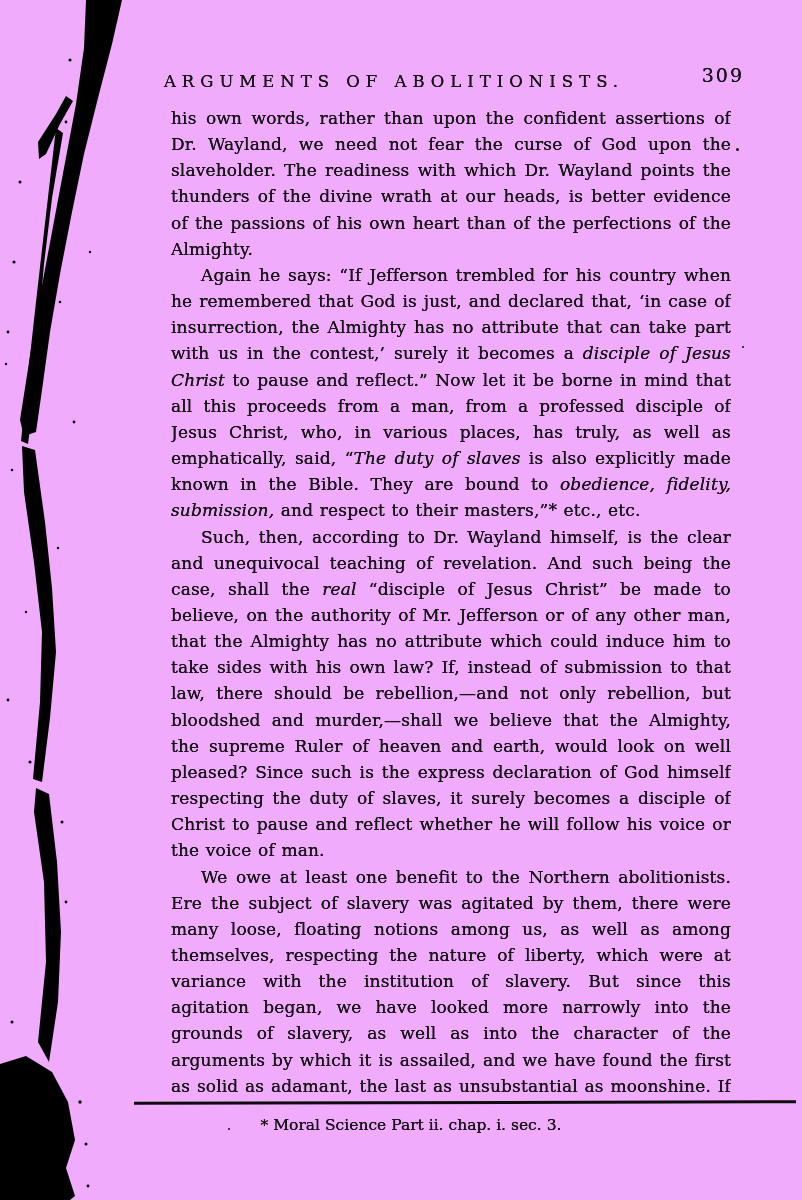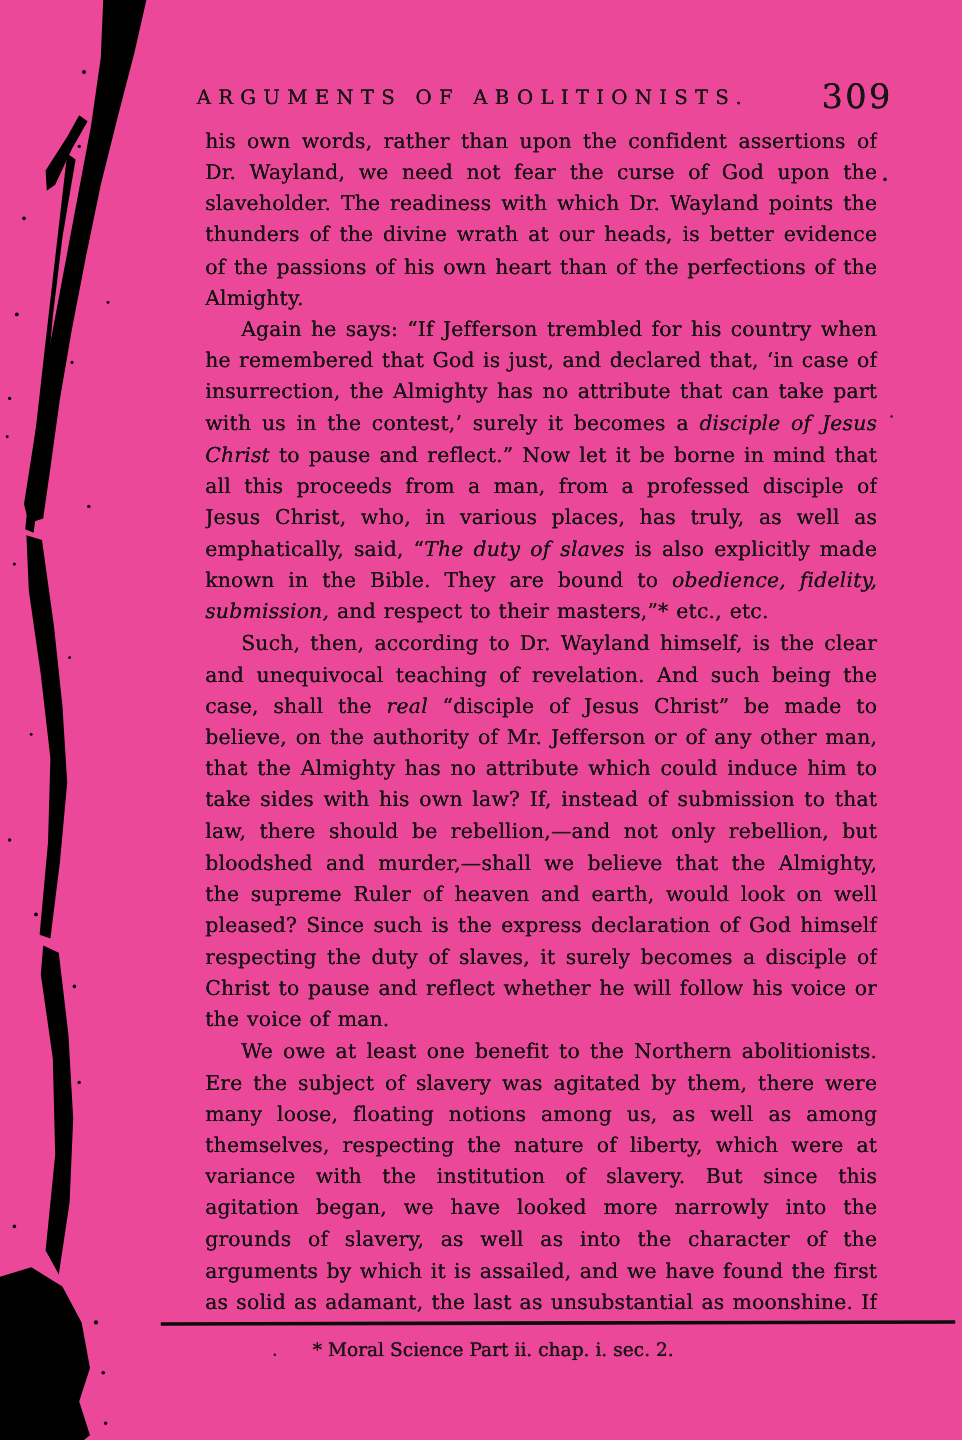--- a/index.html
+++ b/index.html
@@ -1,34 +1,34 @@
 <!DOCTYPE html>
 <html><head>
 <meta charset="utf-8">
 <style>
   html,body { margin:0; padding:0; background:#e8e8e8; }
   .page {
     position:relative;
     width:802px; height:1200px;
-    background:#ec4899;
+    background:#f0abfc;
     overflow:hidden;
     font-family:"DejaVu Serif", "Liberation Serif", serif;
     color:#161616;
   }
   
   .header { position:absolute; top:68px; left:130px; width:614px; height:34px; }
   .running-title {
     position:absolute; left:0; right:86px; top:4px;
     text-align:center; white-space:nowrap;
     font-size:16.5px; letter-spacing:6px;
     text-shadow:0 0 0.5px #000;
   }
   .page-number {
     position:absolute; right:0; top:-4px;
-    font-size:28px; letter-spacing:2px;
+    font-size:19px; letter-spacing:2px;
     text-shadow:0 0 0.5px #000;
   }
   
   .body-text {
     position:absolute; top:105px; left:131px;
     width:560px; height:992px; overflow:hidden;
     text-align:justify;
     font-size:17px; line-height:26.15px;
     letter-spacing:0.15px; word-spacing:1px;
     text-shadow:0 0 0.5px #000;
@@ -101,15 +101,15 @@
   </div>
 
   <div class="body-text" id="body-text">
       <p class=""><span>his own words, rather than upon the confident assertions of Dr. Wayland, we need not fear the curse of God upon the slaveholder. The readiness with which Dr. Wayland points the thunders of the divine wrath at our heads, is better evidence of the passions of his own heart than of the perfections of the Almighty.</span></p>
       <p class="indent"><span>Again he says: “If Jefferson trembled for his country when he remembered that God is just, and declared that, ‘in case of insurrection, the Almighty has no attribute that can take part with us in the contest,’ surely it becomes a </span><span class="it">disciple of Jesus Christ</span><span> to pause and reflect.” Now let it be borne in mind that all this proceeds from a man, from a professed disciple of Jesus Christ, who, in various places, has truly, as well as emphatically, said, “</span><span class="it">The duty of slaves</span><span> is also explicitly made known in the Bible. They are bound to </span><span class="it">obedience, fidelity, submission,</span><span> and respect to their masters,”* etc., etc.</span></p>
       <p class="indent"><span>Such, then, according to Dr. Wayland himself, is the clear and unequivocal teaching of revelation. And such being the case, shall the </span><span class="it">real</span><span> “disciple of Jesus Christ” be made to believe, on the authority of Mr. Jefferson or of any other man, that the Almighty has no attribute which could induce him to take sides with his own law? If, instead of submission to that law, there should be rebellion,—and not only rebellion, but bloodshed and murder,—shall we believe that the Almighty, the supreme Ruler of heaven and earth, would look on well pleased? Since such is the express declaration of God himself respecting the duty of slaves, it surely becomes a disciple of Christ to pause and reflect whether he will follow his voice or the voice of man.</span></p>
       <p class="indent"><span>We owe at least one benefit to the Northern abolitionists. Ere the subject of slavery was agitated by them, there were many loose, floating notions among us, as well as among themselves, respecting the nature of liberty, which were at variance with the institution of slavery. But since this agitation began, we have looked more narrowly into the grounds of slavery, as well as into the character of the arguments by which it is assailed, and we have found the first as solid as adamant, the last as unsubstantial as moonshine. If Mr. Jefferson had lived till the present day, there can be no doubt, we think, that he would have been on the</span></p>
     </div>
 
   <div class="footnote-rule"></div>
-  <div class="footnote">* Moral Science  Part ii. chap. i. sec. 2.</div>
+  <div class="footnote">* Moral Science  Part ii. chap. i. sec. 3.</div>
 
 </div>
 
 </body></html>

